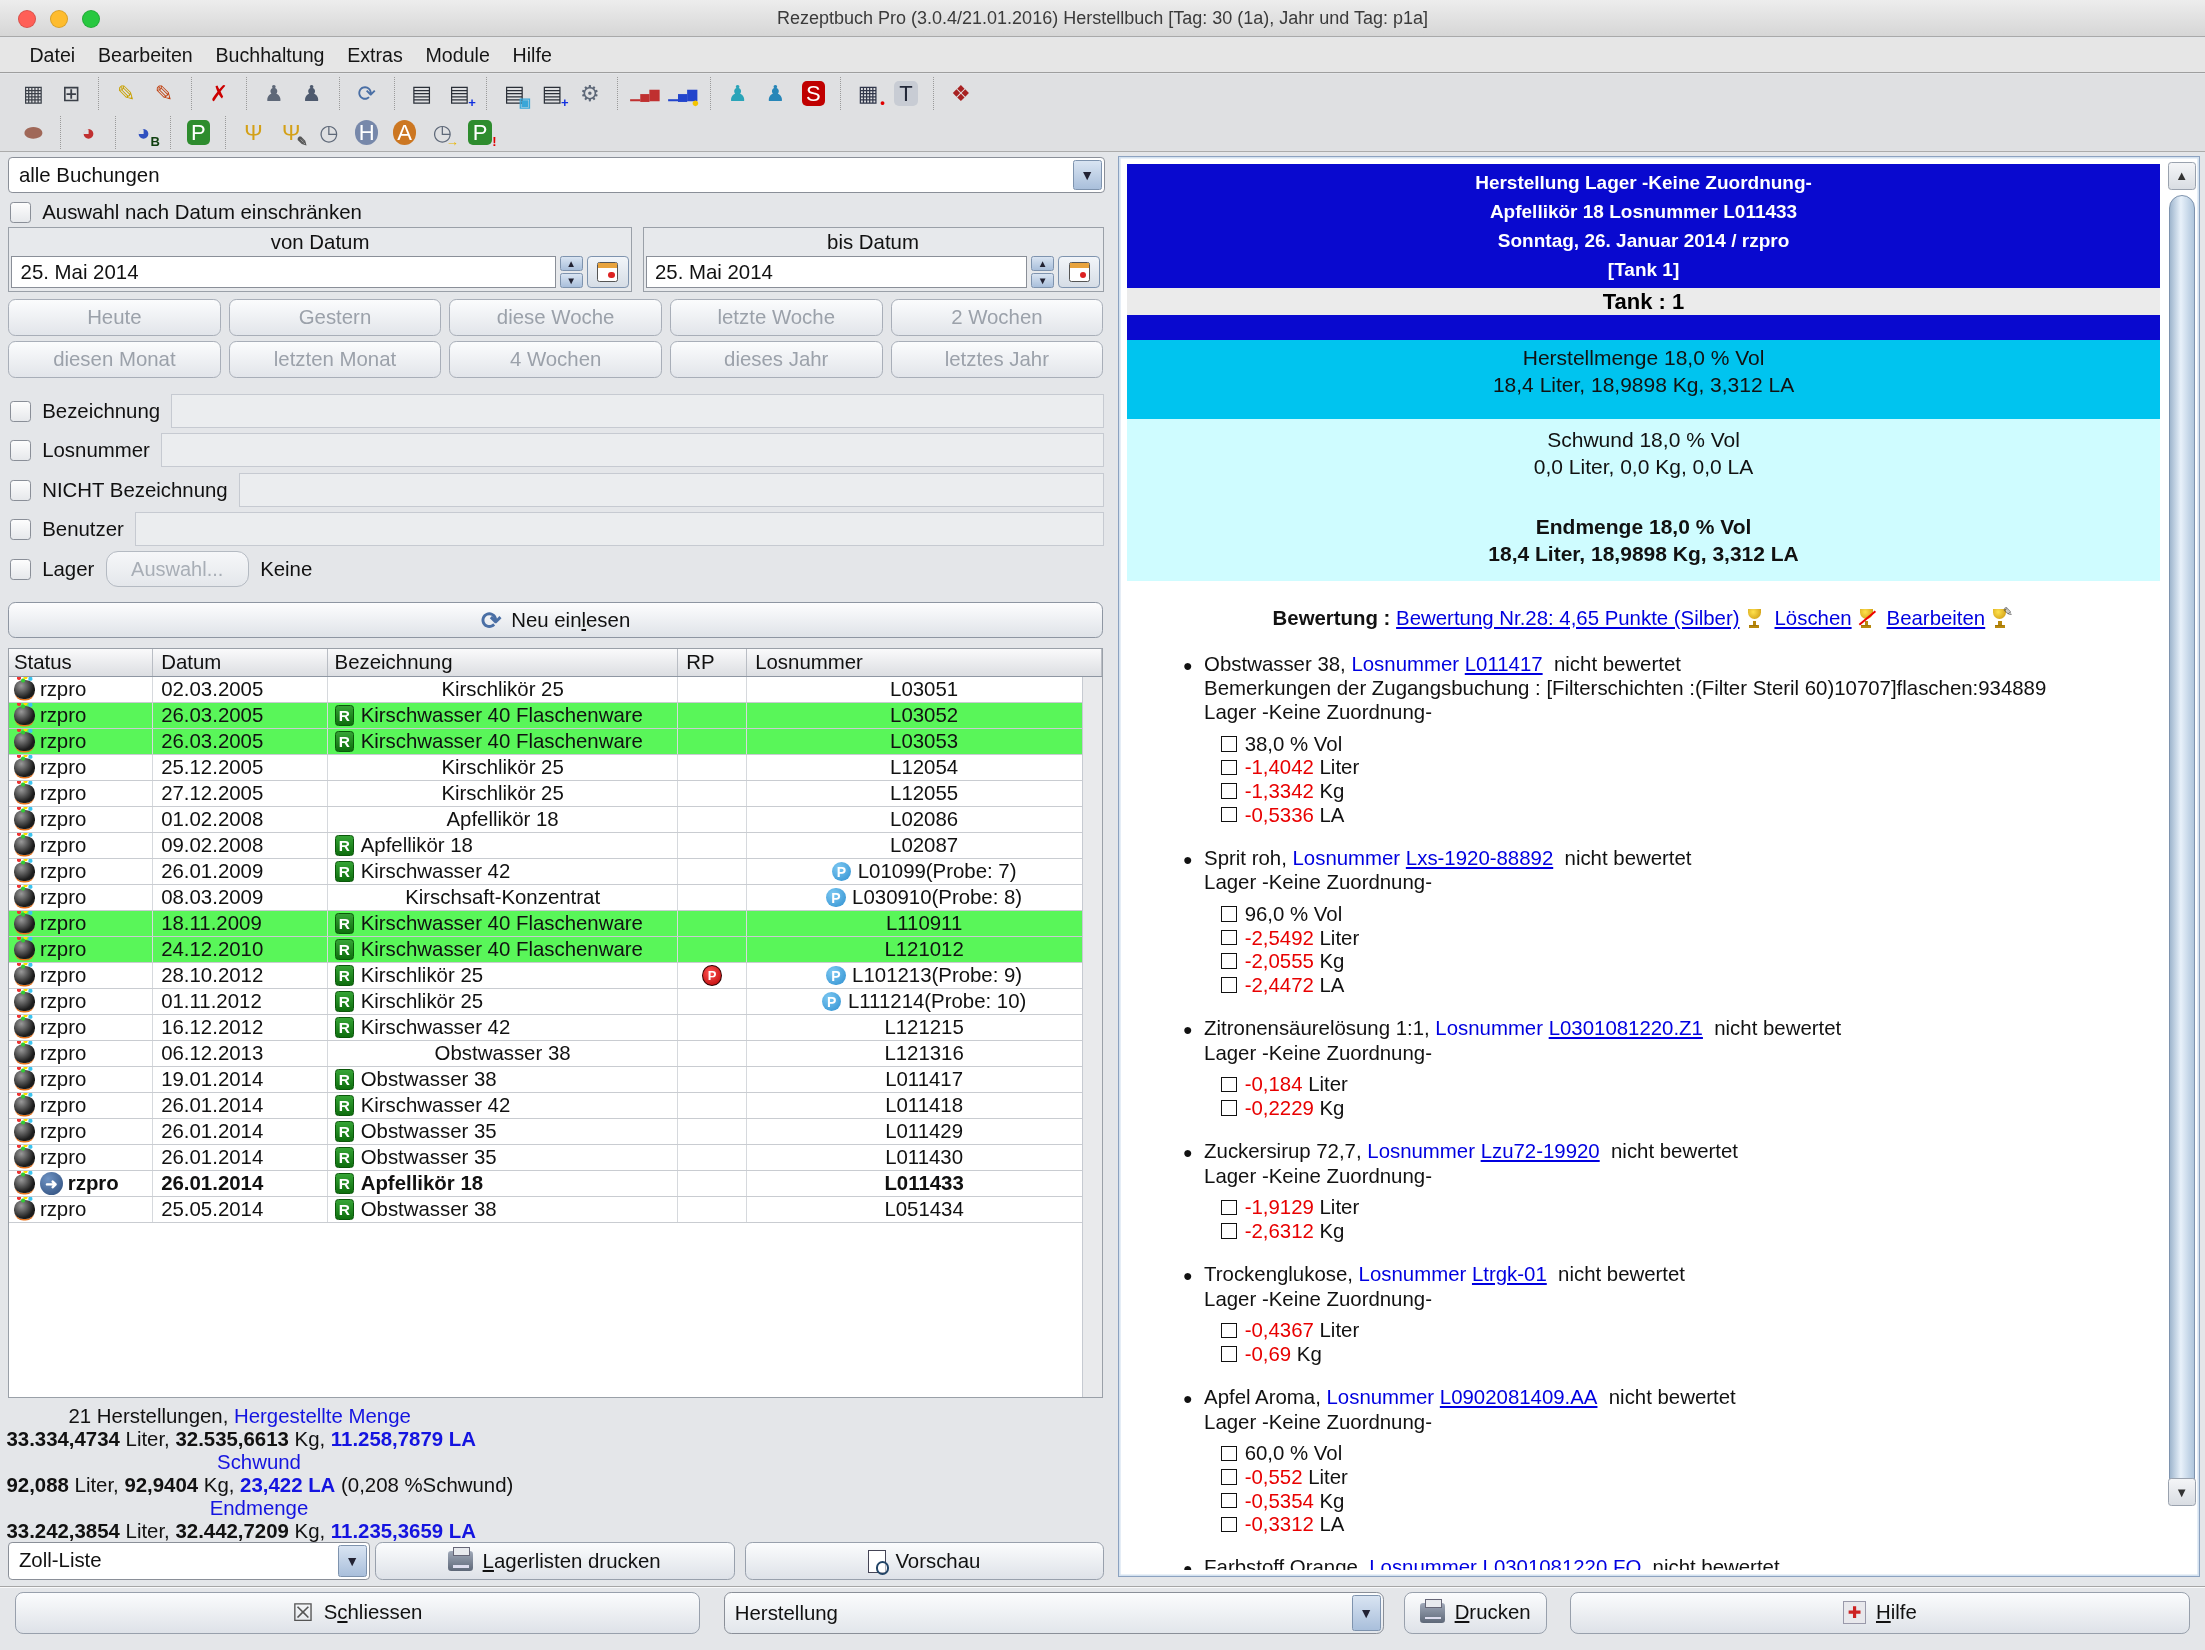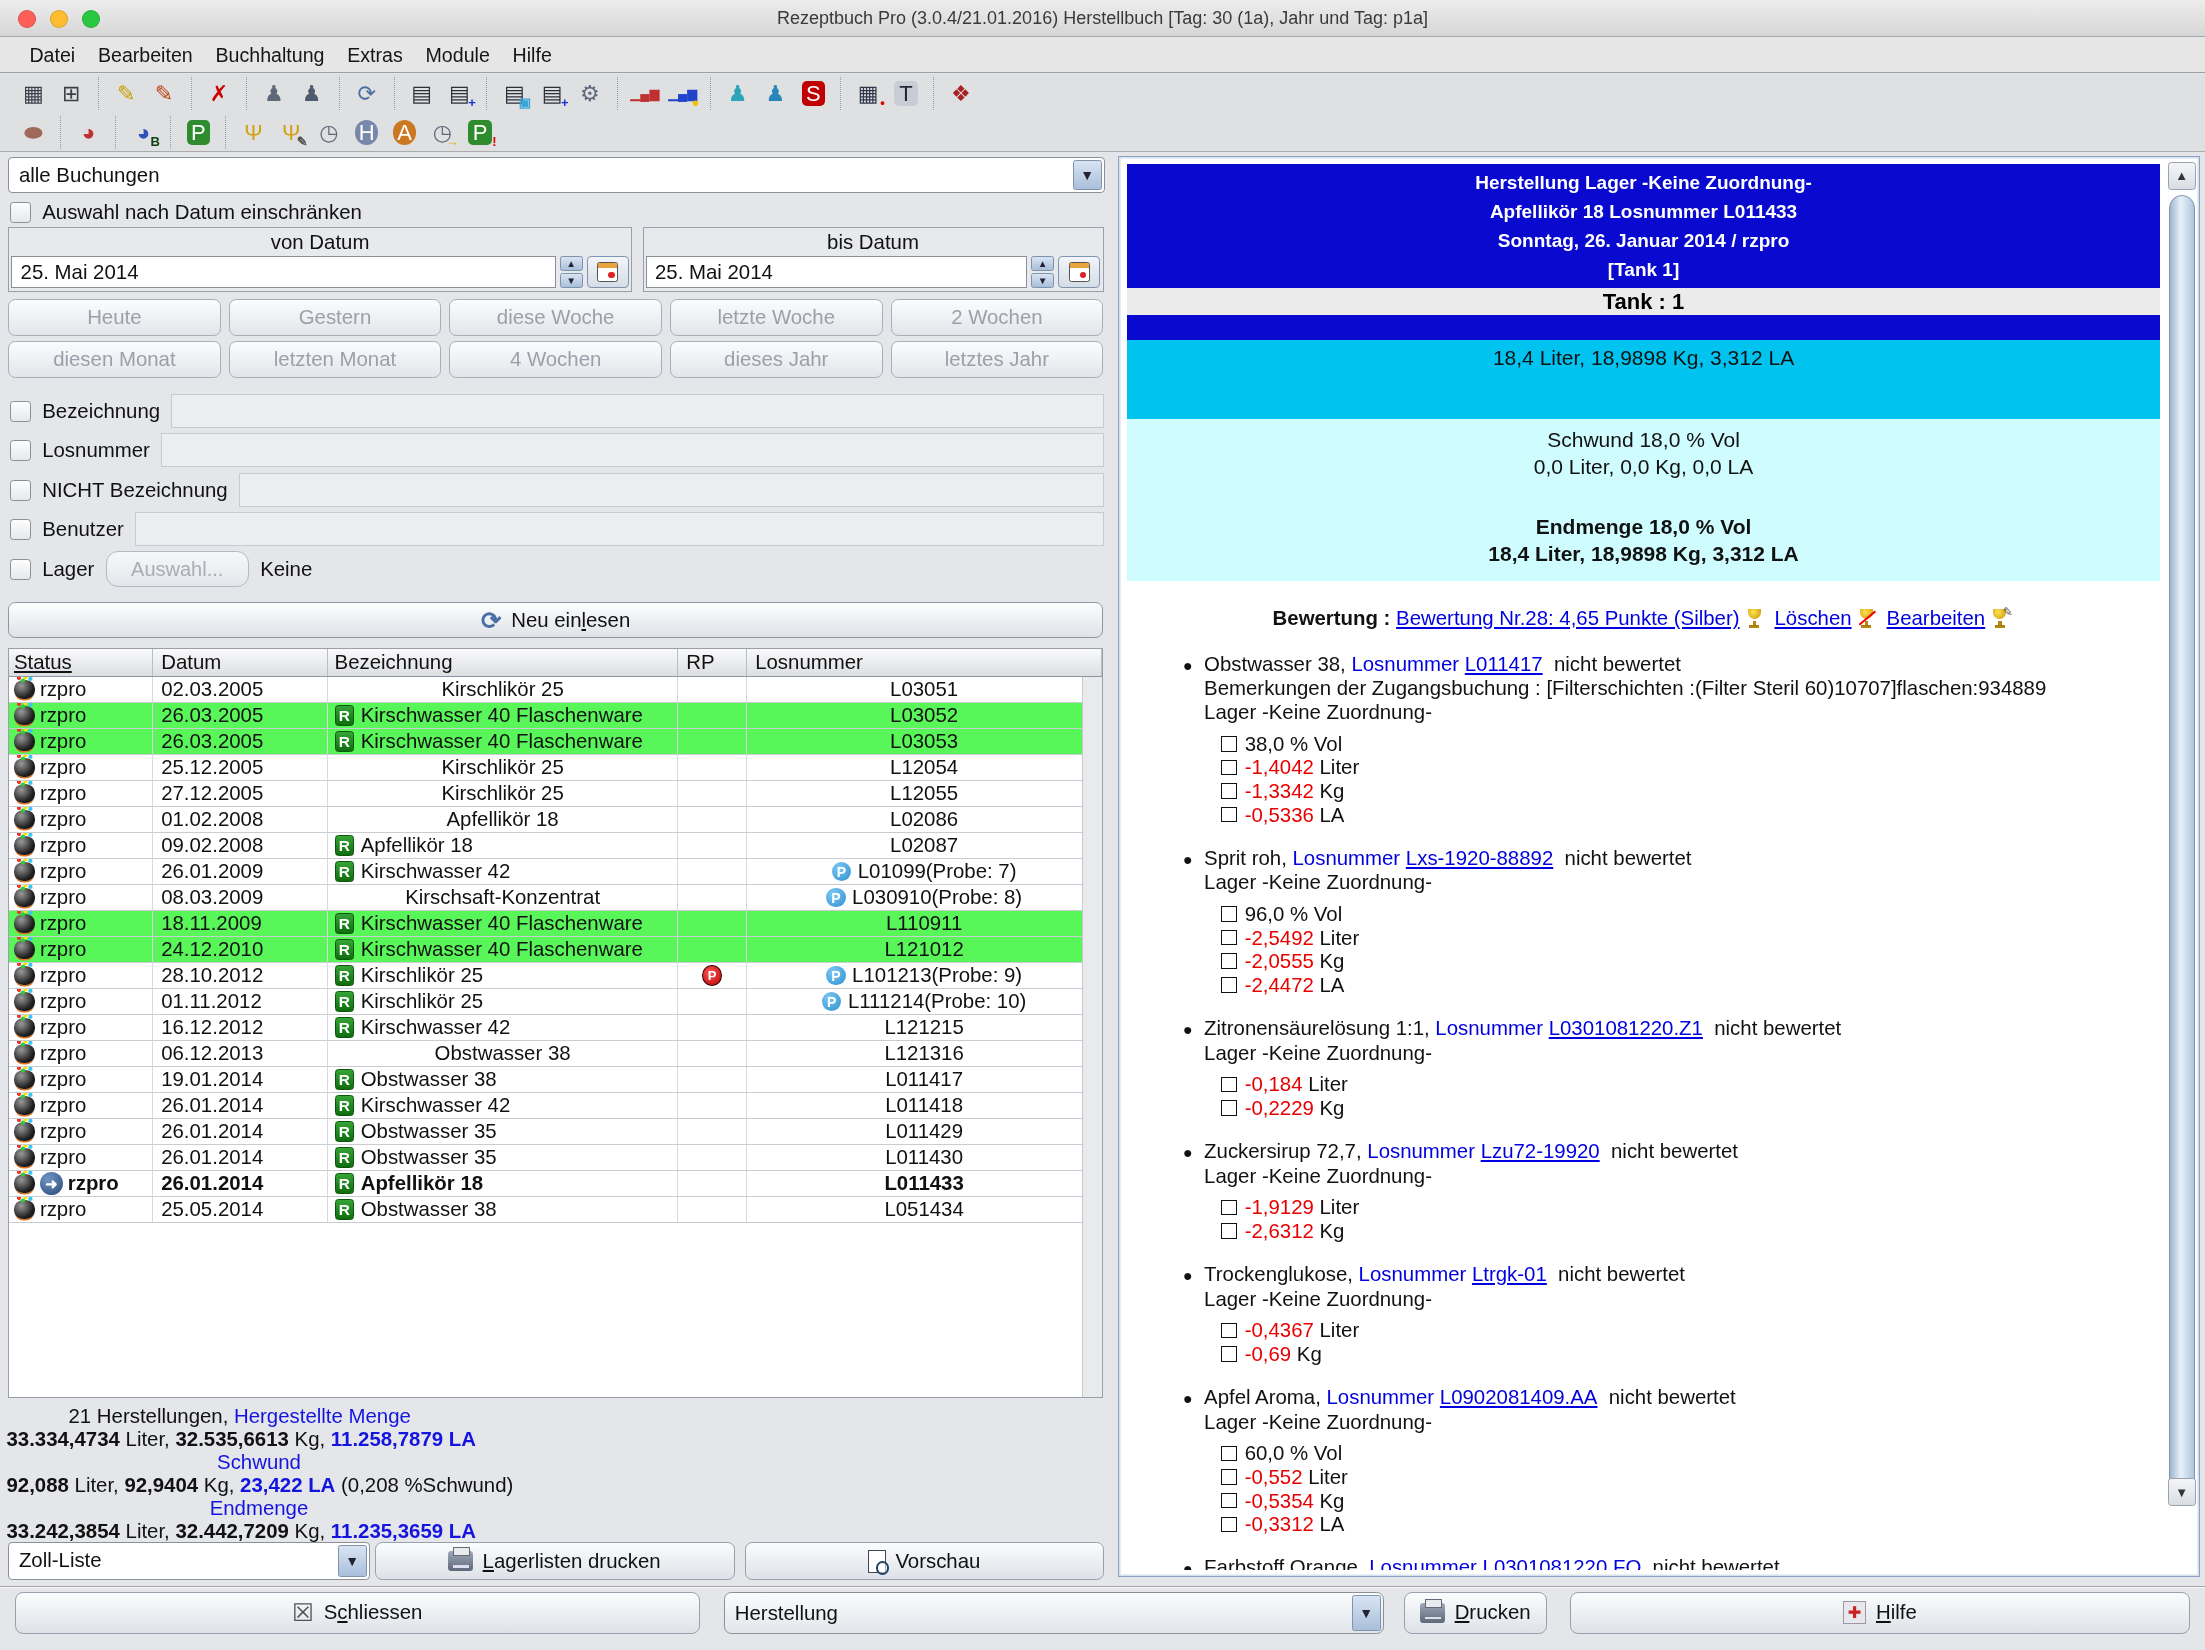--- a/index.html
+++ b/index.html
@@ -433,21 +433,21 @@
       <span class="keine">Keine</span>
     </div>
 
     <div class="bigbtn">
       <span class="refresh-glyph">⟳</span>
       <span>Neu ein<u>l</u>esen</span>
     </div>
 
     <div class="table">
       <div class="thead" id="thead">
-          <div class="th c-status" style="display: block; text-decoration: underline;">Status</div>
+          <div class="th c-status" style="display: block;">Status</div>
           <div class="th c-datum" style="display: block;">Datum</div>
           <div class="th c-bez" style="display: block;">Bezeichnung</div>
           <div class="th c-rp" style="display: block;">RP</div>
           <div class="th c-los" style="display: block;">Losnummer</div>
         </div>
       <div class="tbody" id="tbody">
           <div class="trow">
             <div class="tc c-status">
               <span class="cask-icon"></span>
               <span>rzpro</span>
@@ -812,20 +812,21 @@
     <div class="detail">
       <div class="band-blue">
         <div>Herstellung Lager -Keine Zuordnung-</div>
         <div>Apfellikör 18 Losnummer L011433</div>
         <div>Sonntag, 26. Januar 2014 / rzpro</div>
         <div>[Tank 1]</div>
       </div>
       <div class="band-tank">Tank :  1</div>
       <div class="band-blue2"></div>
       <div class="band-cyan">
+        <div>Herstellmenge 18,0 % Vol</div>
         <div>18,4 Liter, 18,9898 Kg, 3,312 LA</div>
       </div>
       <div class="band-lcyan">
         <div>Schwund  18,0 % Vol</div>
         <div>0,0 Liter, 0,0 Kg, 0,0 LA</div>
         <div class="lc-gap"></div>
         <div class="bold">Endmenge  18,0 % Vol</div>
         <div class="bold">18,4 Liter, 18,9898 Kg, 3,312 LA</div>
       </div>
       <div class="bew">

